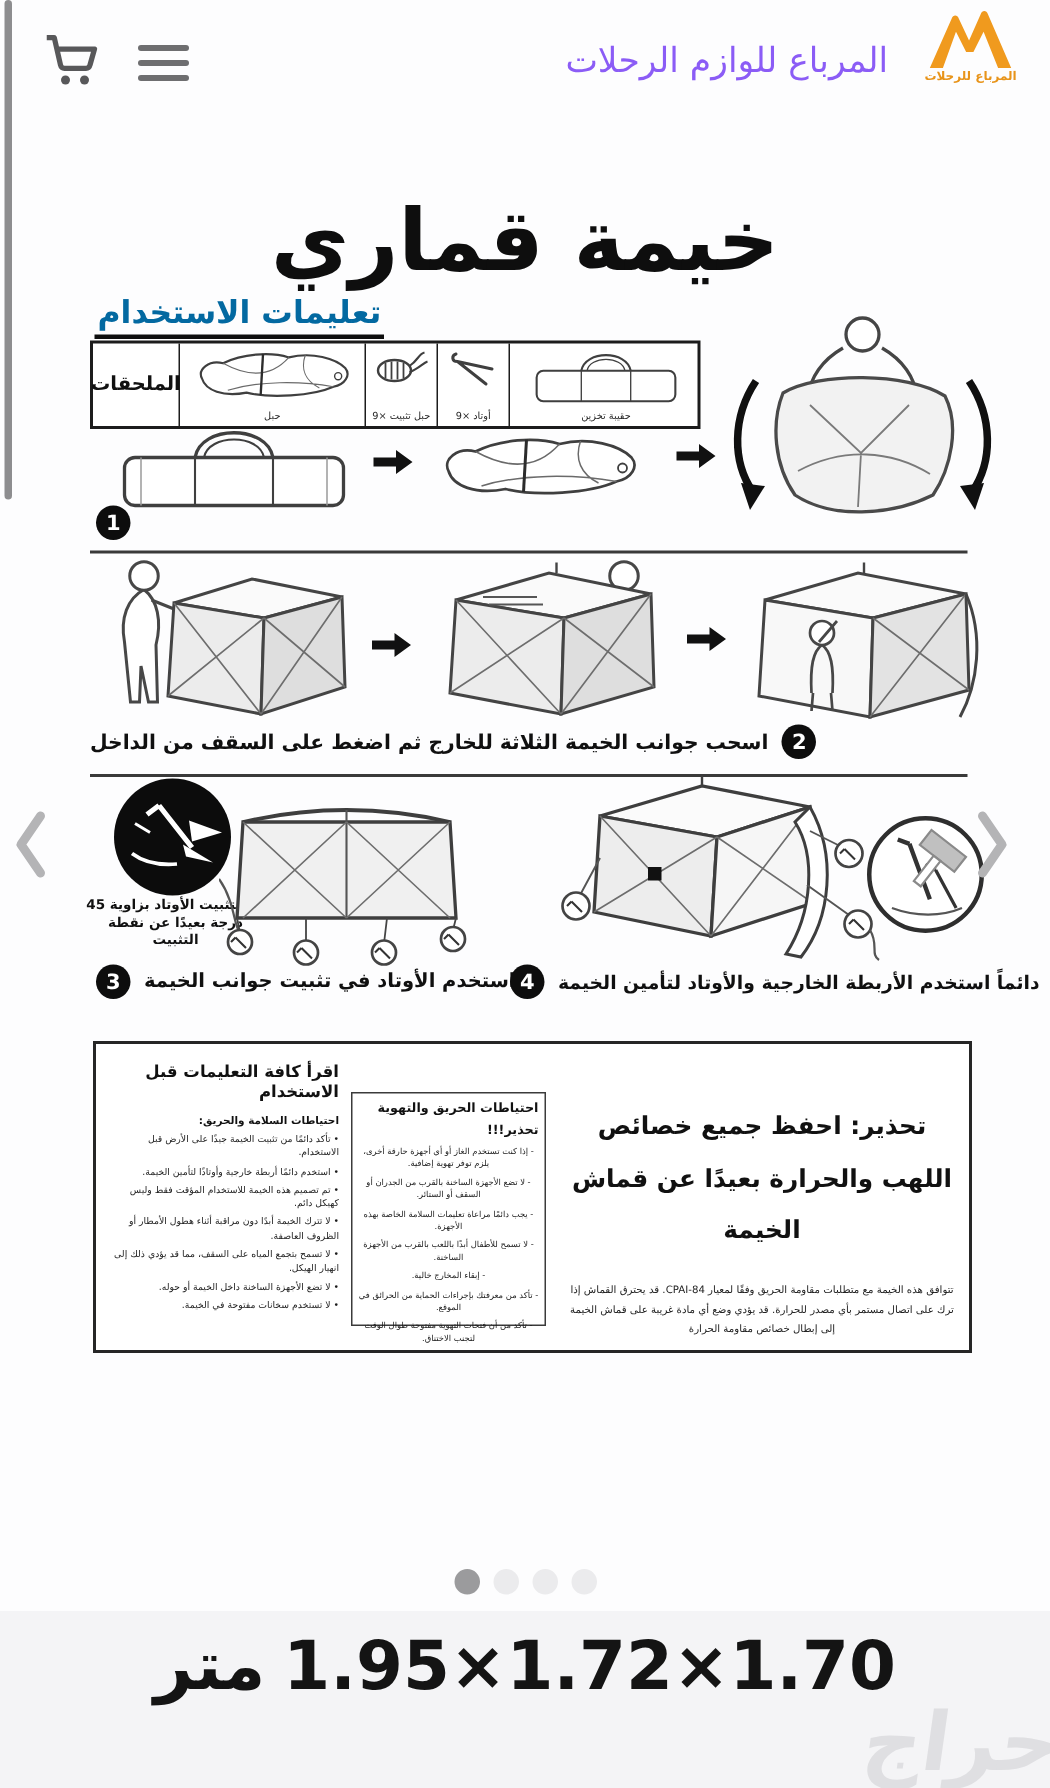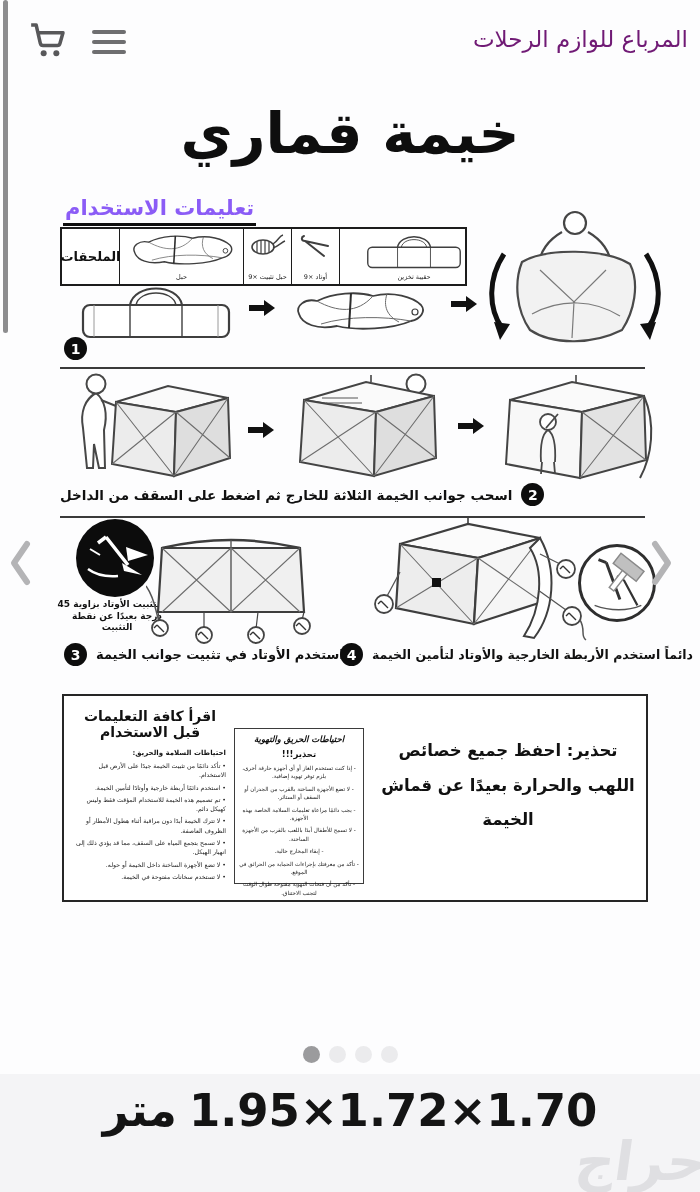--- a/index.html
+++ b/index.html
@@ -5,51 +5,51 @@
   html,body{margin:0;padding:0;}
   .page{position:relative;width:700px;height:1192px;overflow:hidden;background:#fdfdfe;
         font-family:"DejaVu Sans",sans-serif;color:#111;}
   .abs{position:absolute;}
   
   .scrollbar{left:3px;top:0;width:5px;height:333px;background:#8d8d8f;border-radius:3px;}
   .cart{left:26px;top:20px;}
   .menu{left:92px;top:30px;width:34px;height:24px;display:flex;flex-direction:column;justify-content:space-between;}
   .menu span{display:block;height:4px;background:#6e6e70;border-radius:2px;}
   .brand{right:12px;top:4px;display:flex;align-items:center;gap:14px;flex-direction:row-reverse;}
-  .store-name{font-size:23px;color:#701a75;font-weight:500;margin-top:22px;}
+  .store-name{font-size:23px;color:#8b5cf6;font-weight:500;margin-top:22px;}
   .logo{width:82px;text-align:center;}
   .logo-sub{font-size:8px;color:#e8941a;font-weight:700;margin-top:-2px;}
   
-  .sheet-title{left:0;right:0;top:100px;text-align:center;font-size:57px;font-weight:700;color:#0e0e0e;letter-spacing:-1px;}
-  .section-heading{left:63px;top:196px;font-size:21px;font-weight:800;color:#8b5cf6;
+  .sheet-title{left:0;right:0;top:128px;text-align:center;font-size:57px;font-weight:700;color:#0e0e0e;letter-spacing:-1px;}
+  .section-heading{left:63px;top:196px;font-size:21px;font-weight:800;color:#0369a1;
         border-bottom:3px solid #0e0e0e;padding:0 2px 3px;}
   .acc-table{left:60px;top:227px;width:407px;height:59px;border:2px solid #1c1c1c;display:flex;background:#fff;box-sizing:border-box;}
-  .acc-cell{border-right:1.5px solid #1c1c1c;display:flex;flex-direction:column;align-items:center;justify-content:space-between;padding:3px 20px;box-sizing:border-box;}
+  .acc-cell{border-right:1.5px solid #1c1c1c;display:flex;flex-direction:column;align-items:center;justify-content:space-between;padding:3px 10px;box-sizing:border-box;}
   .acc-cell:last-child{border-right:none;flex:1;}
   .acc-label{width:58px;justify-content:center;font-size:13px;font-weight:700;}
   .acc-cap{font-size:6.5px;color:#222;white-space:nowrap;}
   .hr{height:2px;background:#3a3a3a;width:585px;left:60px;}
   .cap{display:flex;align-items:center;gap:9px;}
   .cap-text{font-size:13.5px;font-weight:700;color:#101010;white-space:nowrap;}
   .badge{width:23px;height:23px;border-radius:50%;background:#0d0d0d;color:#fff;font-weight:700;font-size:14px;
         display:flex;align-items:center;justify-content:center;flex:0 0 auto;}
   .detail-circle{left:76px;top:519px;width:78px;height:78px;border-radius:50%;background:#0c0c0c;}
   .stake-note{left:56px;top:599px;width:122px;text-align:center;font-size:9px;font-weight:700;line-height:1.3;}
   .magnifier{left:578px;top:544px;width:78px;height:78px;border:3px solid #2e2e2e;border-radius:50%;background:#fff;box-sizing:border-box;}
   
   .wbox{left:62px;top:694px;width:586px;height:208px;border:2px solid #262626;background:#fff;box-sizing:border-box;}
   .w-left{position:absolute;left:10px;top:12px;width:152px;}
-  .w-read{font-size:14px;font-weight:800;text-align:center;}
+  .w-read{font-size:11px;font-weight:800;text-align:right;}
   .w-sub{margin-top:9px;font-size:7px;font-weight:700;text-align:right;}
   .w-list{margin:4px 0 0;padding:0;list-style:none;font-size:6.2px;text-align:right;line-height:1.5;color:#1c1c1c;}
   .w-list li{margin-top:3px;}
   .w-list li::before{content:"• ";}
   .w-mid{position:absolute;left:170px;top:32px;width:130px;height:156px;border:1.5px solid #3b3b3b;box-sizing:border-box;padding:5px 4px;}
-  .w-mid-title{font-size:8.5px;font-weight:800;text-align:center;font-style:italic;}
-  .w-mid-warn{font-size:8.5px;font-weight:800;text-align:center;margin-top:5px;}
+  .w-mid-title{font-size:8.5px;font-weight:800;text-align:right;}
+  .w-mid-warn{font-size:8.5px;font-weight:800;margin-top:5px;}
   .m-list{margin:5px 0 0;padding:0;list-style:none;font-size:5.6px;text-align:center;line-height:1.5;color:#1c1c1c;}
   .m-list li{margin-top:4px;}
   .m-list li::before{content:"- ";}
   .w-right{position:absolute;left:312px;top:38px;width:264px;}
   .w-main{font-size:16.5px;font-weight:800;text-align:center;line-height:2.1;}
   .w-cpai{margin-top:16px;font-size:6.8px;text-align:center;line-height:1.9;color:#222;}
   
   .dots{left:0;right:0;top:1046px;display:flex;justify-content:center;gap:9px;}
   .dot{width:17px;height:17px;border-radius:50%;background:#ebebed;}
   .dot.active{background:#9b9b9d;}
@@ -74,20 +74,26 @@
         <circle cx="17.6" cy="20" r="1.8" fill="#58585a"></circle>
       </svg>
     </span>
   </div>
   <div class="abs menu">
     <span></span>
     <span></span>
     <span></span>
   </div>
   <div class="abs brand">
+    <div class="logo">
+      <svg width="62" height="44" viewBox="0 0 64 44" style="margin:0 auto">
+        <path d="M4 42 L19 8 C20 5 23 5 24 8 L31 23 L39 5 C40 2 43 2 44 5 L60 42 L51 42 L41 17 L34 31 L29 31 L22 17 L13 42 Z" fill="#F09A1E"></path>
+      </svg>
+      <div class="logo-sub">المرباع للرحلات</div>
+    </div>
     <div class="store-name" dir="rtl">المرباع للوازم الرحلات</div>
   </div>
 
   <div class="abs sheet-title" dir="rtl">خيمة قماري</div>
   <div class="abs section-heading" dir="rtl">تعليمات الاستخدام</div>
 
   <div class="abs acc-table">
     <div class="acc-cell acc-label">الملحقات</div>
     <div class="acc-cell" style="width:124px">
       <svg width="112" height="36" viewBox="0 0 137 46">
@@ -334,20 +340,21 @@
         <li>لا تضع الأجهزة الساخنة بالقرب من الجدران أو السقف أو الستائر.</li>
         <li>يجب دائمًا مراعاة تعليمات السلامة الخاصة بهذه الأجهزة.</li>
         <li>لا تسمح للأطفال أبدًا باللعب بالقرب من الأجهزة الساخنة.</li>
         <li>إبقاء المخارج خالية.</li>
         <li>تأكد من معرفتك بإجراءات الحماية من الحرائق في الموقع.</li>
         <li>تأكد من أن فتحات التهوية مفتوحة طوال الوقت لتجنب الاختناق.</li>
       </ul>
     </div>
     <div class="w-right">
       <div class="w-main" dir="rtl">تحذير: احفظ جميع خصائص اللهب والحرارة بعيدًا عن قماش الخيمة</div>
+      <div class="w-cpai" dir="rtl">تتوافق هذه الخيمة مع متطلبات مقاومة الحريق وفقًا لمعيار CPAI-84. قد يحترق القماش إذا ترك على اتصال مستمر بأي مصدر للحرارة. قد يؤدي وضع أي مادة غريبة على قماش الخيمة إلى إبطال خصائص مقاومة الحرارة</div>
     </div>
   </div>
 
   <div class="abs dots">
     <div class="dot active"></div>
     <div class="dot"></div>
     <div class="dot"></div>
     <div class="dot"></div>
   </div>
 

